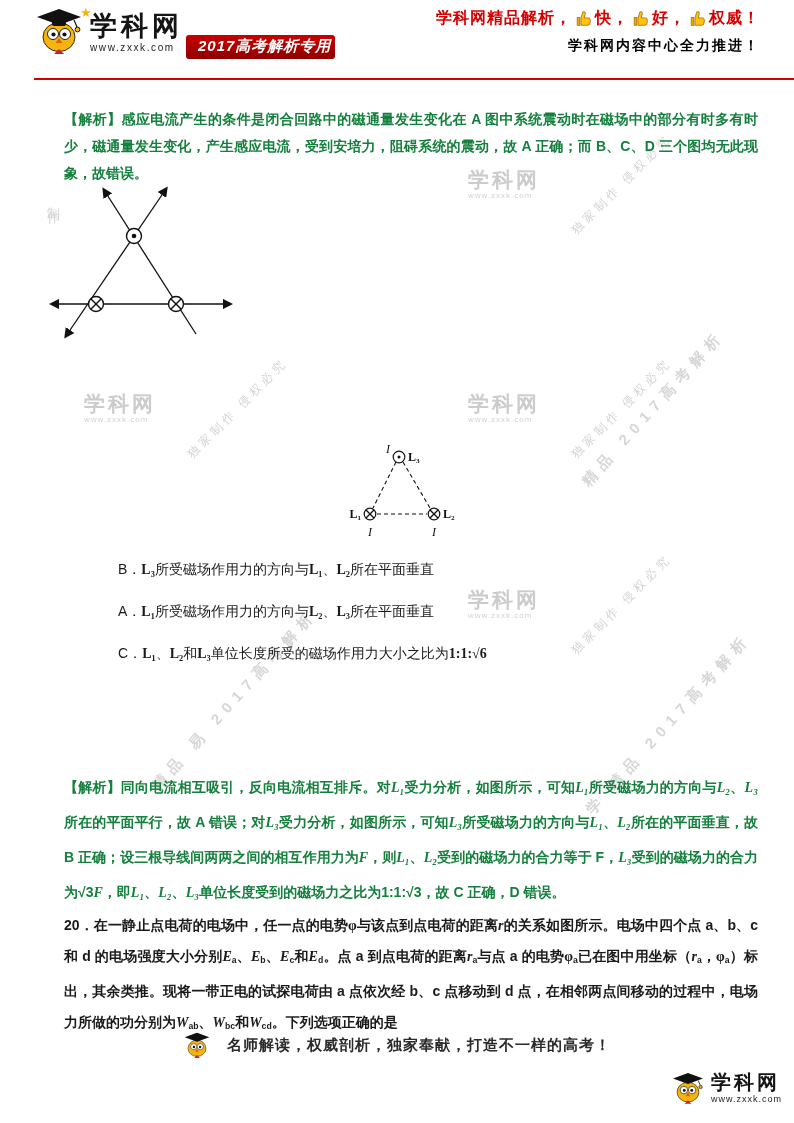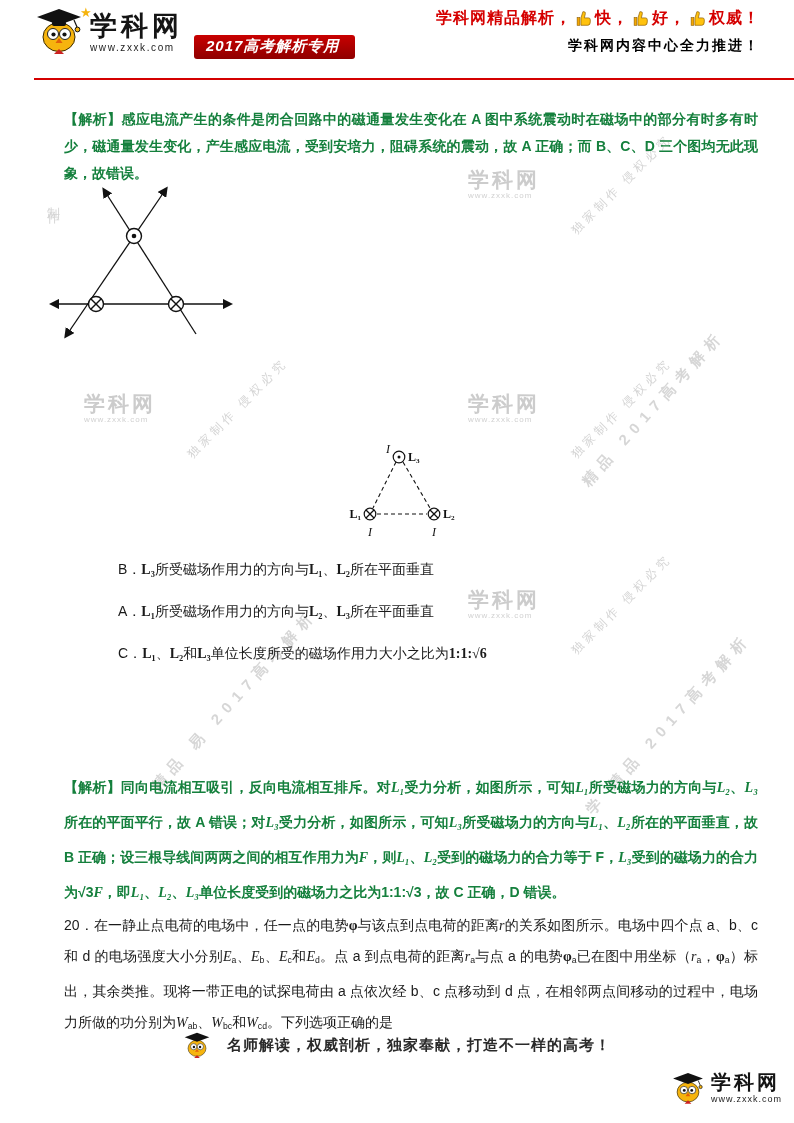--- a/index.html
+++ b/index.html
@@ -26,38 +26,38 @@
   .wm8{left:44px;top:196px;}
   
   .header{position:absolute;z-index:2;top:8px;left:34px;right:34px;height:68px;}
   .logo{display:flex;align-items:center;gap:6px;position:absolute;left:0;top:0;}
   .brand-stack{position:relative;padding-top:4px;}
   .brand{font-size:27px;font-weight:bold;letter-spacing:4px;line-height:1;color:#141414;}
   .brand-url{font-size:10px;letter-spacing:1.6px;color:#222;margin-top:2px;}
   .brand-star{position:absolute;left:-10px;top:-4px;color:#f6b40e;font-size:13px;}
   .banner{position:absolute;left:152px;top:27px;background:linear-gradient(#c90000,#8f0000);
     color:#fff;font-weight:bold;font-style:italic;font-size:15px;letter-spacing:1px;
-    padding:2px 16px 3px 12px;border-radius:3px;margin-left:8px;}
+    padding:2px 4px 3px 12px;border-radius:3px;}
   .slogan{position:absolute;right:0;top:0;display:flex;align-items:center;gap:1px;
     color:#d50000;font-weight:bold;font-size:16px;letter-spacing:1px;}
   .thumb{width:17px;height:17px;margin:0 2px;}
   .subslogan{position:absolute;right:0;top:29px;font-size:14px;font-weight:bold;color:#000;letter-spacing:2px;text-align:center;}
   .redline{position:absolute;z-index:2;top:78px;left:34px;right:0;border-top:2px solid #d40000;}
   
   .block{position:absolute;z-index:1;left:64px;width:694px;text-align:justify;font-size:14px;}
   .block b,.block i{font-family:"Liberation Serif","DejaVu Serif",serif;}
   sub{font-size:.62em;vertical-align:-.25em;}
   .red-text{color:#15803d;font-weight:bold;}
   .jiexi1{top:92px;line-height:27px;}
   .q19{top:364px;line-height:31px;padding-left:30px;text-indent:-30px;width:664px;}
   .opts{top:548px;left:118px;width:560px;text-align:left;}
   .opt{line-height:42px;height:42px;}
   .answer{top:722px;line-height:27px;}
   .jiexi2{top:756px;line-height:35px;}
-  .q20{top:896px;line-height:31px;}
+  .q20{top:896px;line-height:31px;font-weight:bold;}
   
   .fig1{position:absolute;z-index:1;left:46px;top:186px;}
   .fig2{position:absolute;z-index:1;left:346px;top:444px;}
   
   .footer{position:absolute;z-index:1;top:1032px;left:0;width:100%;display:flex;justify-content:center;
     align-items:center;gap:16px;font-size:15px;font-weight:bold;color:#2a2a2a;letter-spacing:1px;}
   .bottom-logo{position:absolute;z-index:1;right:12px;top:1072px;display:flex;align-items:center;gap:6px;}
   .bl-brand{font-size:20px;font-weight:bold;letter-spacing:3px;color:#141414;line-height:1;}
   .bl-url{font-size:9px;letter-spacing:1px;color:#222;margin-top:2px;}
 </style>

